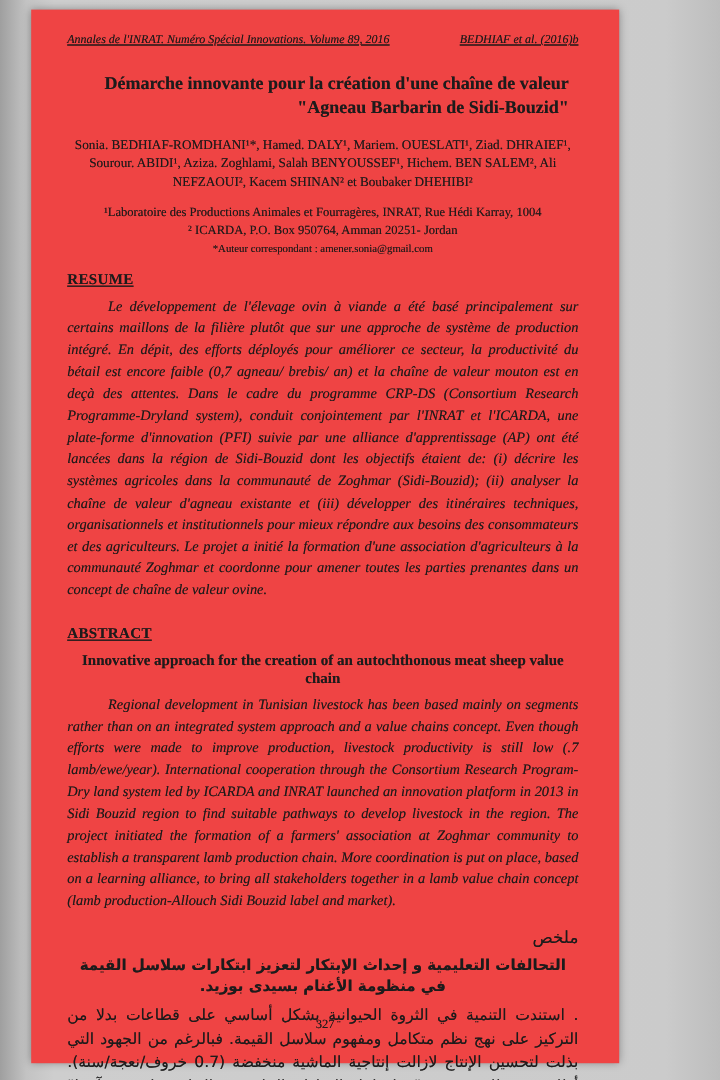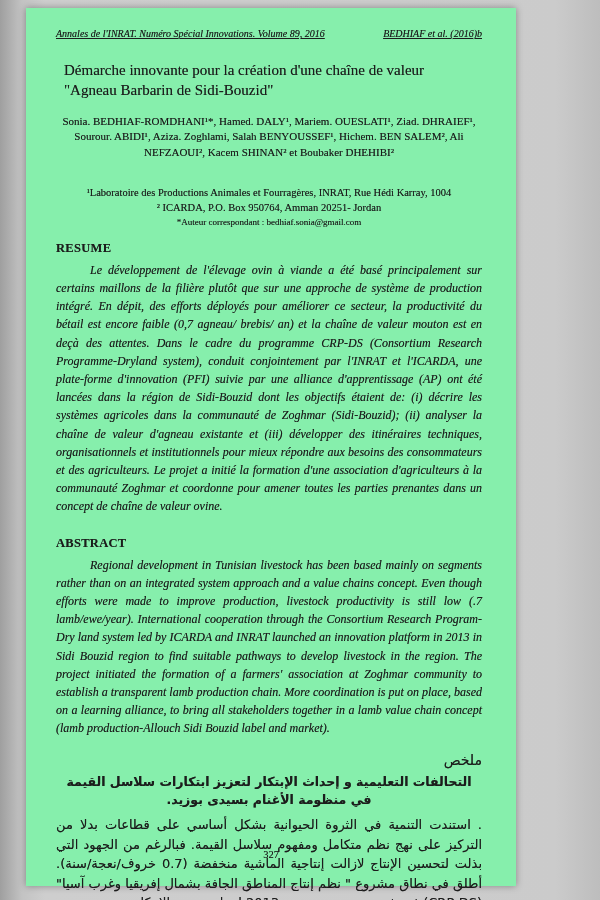--- a/index.html
+++ b/index.html
@@ -8,59 +8,60 @@
     position:relative;
     overflow:hidden;
     background:linear-gradient(to right, #9f9f9f 0px, #c3c3c3 22px, #cecece 45px, #cbcbcb 555px, #bdbdbd 600px);
     font-family:"Liberation Serif", serif;
     color:#1c1c1c;
   }
   .page {
     position:absolute;
     left:26px; top:8px;
     width:490px; height:878px;
-    background:#86efac;
+    background:#ef4444;
     box-shadow:0 0 7px rgba(0,0,0,0.35);
   }
   .content {
     position:relative;
     height:100%;
     padding:20px 34px 0 30px;
     text-shadow:0 0 0.45px rgba(0,0,0,0.5);
   }
   .running-header {
     display:flex;
     justify-content:space-between;
     align-items:baseline;
     font-size:10px;
     font-style:italic;
   }
   .running-header span { text-decoration:underline; white-space:nowrap; }
   .title {
     margin-top:21px;
     font-size:15px;
-    font-weight:normal;
-    text-align:left;
+    font-weight:bold;
+    text-align:right;
     line-height:1.35;
     padding:0 8px;
   }
   .authors {
     margin-top:13px;
     font-size:11px;
     text-align:center;
     line-height:1.42;
   }
-  .affiliations { margin-top:26px; text-align:center; }
+  .affiliations { margin-top:11px; text-align:center; }
   .aff { font-size:10.5px; line-height:1.35; }
   .aff.corresponding { font-size:9px; margin-top:1px; }
   .section-heading {
     margin-top:13px;
     font-size:12.5px;
     font-weight:bold;
     letter-spacing:0.3px;
+    text-decoration:underline;
   }
   .section-heading.abstract { margin-top:20px; }
   .body-par {
     margin-top:5px;
     font-size:12px;
     font-style:italic;
     line-height:18.2px;
     text-align:justify;
     text-indent:34px;
   }
@@ -112,27 +113,28 @@
       <span>BEDHIAF et al. (2016)b</span>
     </div>
 
     <h1 class="title">Démarche innovante pour la création d'une chaîne de valeur "Agneau Barbarin de Sidi-Bouzid"</h1>
 
     <p class="authors">Sonia. BEDHIAF-ROMDHANI¹*, Hamed. DALY¹, Mariem. OUESLATI¹, Ziad. DHRAIEF¹, Sourour. ABIDI¹, Aziza. Zoghlami, Salah BENYOUSSEF¹, Hichem. BEN SALEM², Ali NEFZAOUI², Kacem SHINAN² et Boubaker DHEHIBI²</p>
 
     <div class="affiliations">
       <p class="aff">¹Laboratoire des Productions Animales et Fourragères, INRAT, Rue Hédi Karray, 1004</p>
       <p class="aff">² ICARDA, P.O. Box 950764, Amman 20251- Jordan</p>
-      <p class="aff corresponding">*Auteur correspondant : bedhiaf.sonia@gmail.com</p>
+      <p class="aff corresponding">*Auteur correspondant : amener.sonia@gmail.com</p>
     </div>
 
     <h2 class="section-heading">RESUME</h2>
     <p class="body-par">Le développement de l'élevage ovin à viande a été basé principalement sur certains maillons de la filière plutôt que sur une approche de système de production intégré. En dépit, des efforts déployés pour améliorer ce secteur, la productivité du bétail est encore faible (0,7 agneau/ brebis/ an) et la chaîne de valeur mouton est en deçà des attentes. Dans le cadre du programme CRP-DS (Consortium Research Programme-Dryland system), conduit conjointement par l'INRAT et l'ICARDA, une plate-forme d'innovation (PFI) suivie par une alliance d'apprentissage (AP) ont été lancées dans la région de Sidi-Bouzid dont les objectifs étaient de: (i) décrire les systèmes agricoles dans la communauté de Zoghmar (Sidi-Bouzid); (ii) analyser la chaîne de valeur d'agneau existante et (iii) développer des itinéraires techniques, organisationnels et institutionnels pour mieux répondre aux besoins des consommateurs et des agriculteurs. Le projet a initié la formation d'une association d'agriculteurs à la communauté Zoghmar et coordonne pour amener toutes les parties prenantes dans un concept de chaîne de valeur ovine.</p>
 
     <h2 class="section-heading abstract">ABSTRACT</h2>
+    <h3 class="subtitle">Innovative approach for the creation of an autochthonous meat sheep value chain</h3>
     <p class="body-par">Regional development in Tunisian livestock has been based mainly on segments rather than on an integrated system approach and a value chains concept. Even though efforts were made to improve production, livestock productivity is still low (.7 lamb/ewe/year). International cooperation through the Consortium Research Program-Dry land system led by ICARDA and INRAT launched an innovation platform in 2013 in Sidi Bouzid region to find suitable pathways to develop livestock in the region. The project initiated the formation of a farmers' association at Zoghmar community to establish a transparent lamb production chain. More coordination is put on place, based on a learning alliance, to bring all stakeholders together in a lamb value chain concept (lamb production-Allouch Sidi Bouzid label and market).</p>
 
     <div class="arabic" dir="rtl">
       <h2 class="ar-heading">ملخص</h2>
       <h3 class="ar-subtitle">التحالفات التعليمية و إحداث الإبتكار لتعزيز ابتكارات سلاسل القيمة في منظومة الأغنام بسيدى بوزيد.</h3>
       <p class="ar-text">. استندت التنمية في الثروة الحيوانية بشكل أساسي على قطاعات بدلا من التركيز على نهج نظم متكامل ومفهوم سلاسل القيمة. فبالرغم من الجهود التي بذلت لتحسين الإنتاج لازالت إنتاجية الماشية منخفضة (0.7 خروف/نعجة/سنة). أطلق  في نطاق مشروع " نظم إنتاج المناطق الجافة بشمال إفريقيا وغرب آسيا" (CRP-DS) في شهر ديسمبر من سنة 2013 إحداث منصة الإبتكار</p>
     </div>
 
     <div class="page-number">327</div>
   </div>

